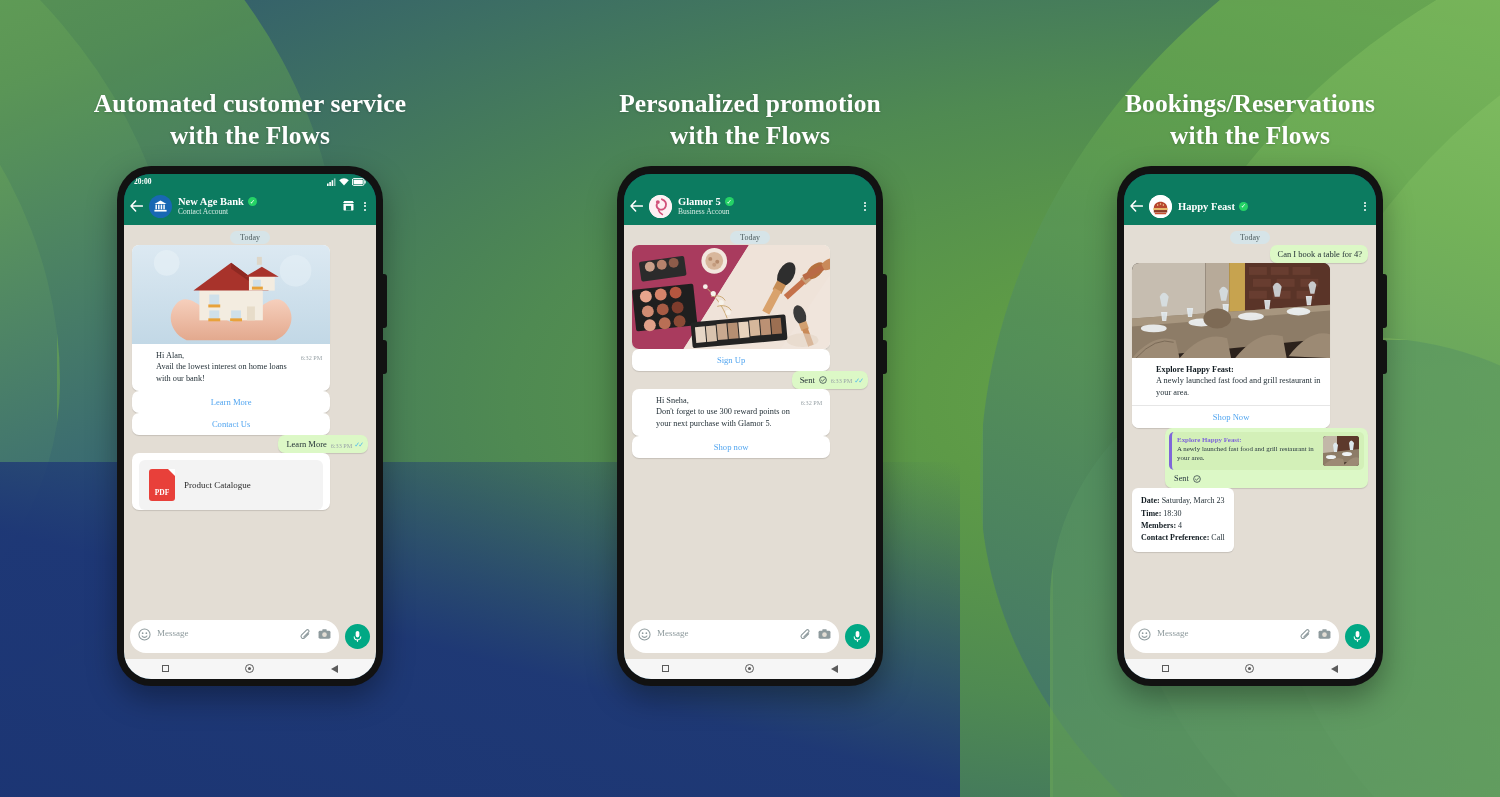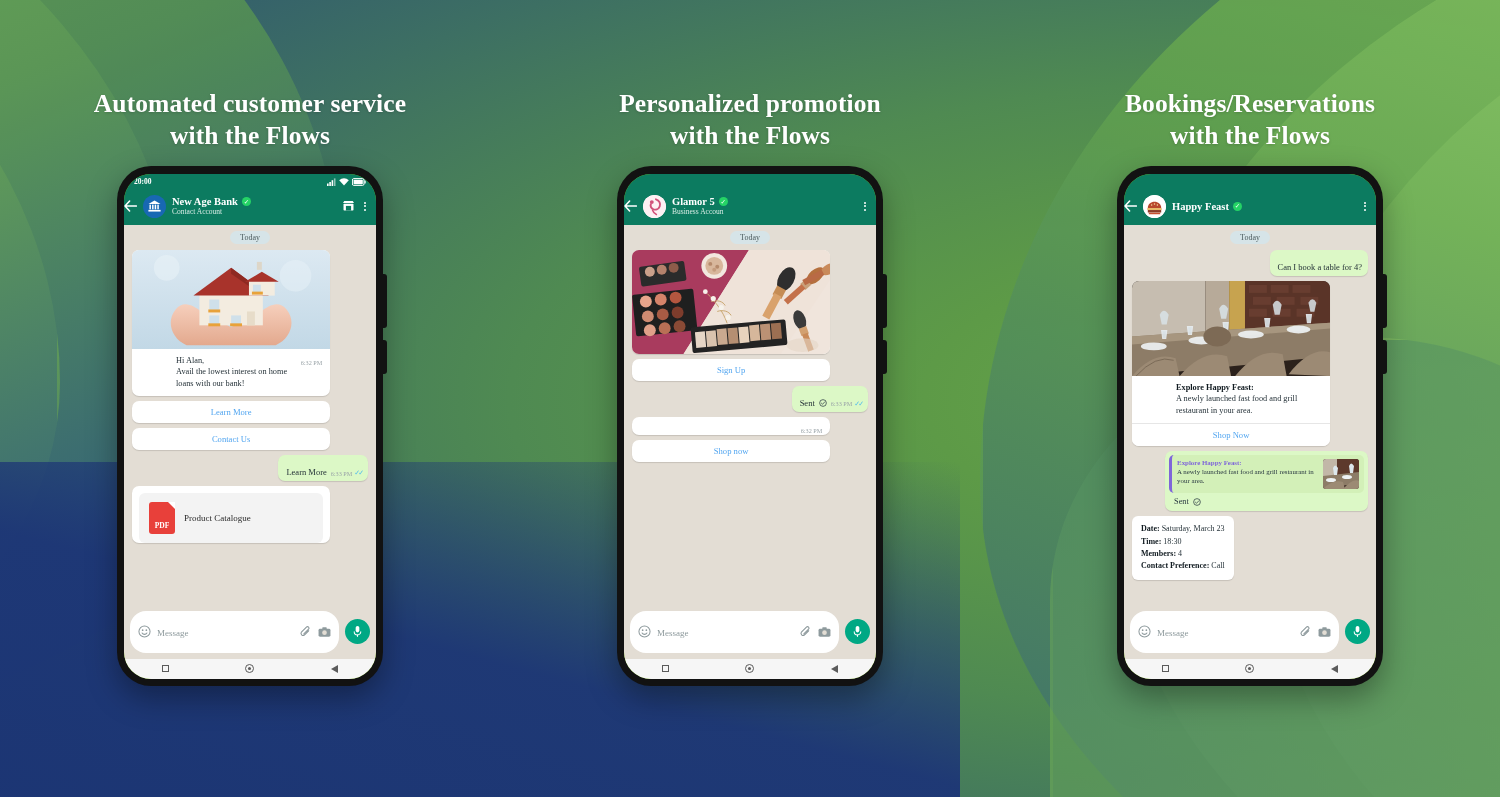--- a/index.html
+++ b/index.html
@@ -104,42 +104,42 @@
     padding: 8px 7px 7px 7px;
     box-shadow: 0 12px 30px rgba(0,0,0,.34);
   }
   .btn-side {
     position: absolute; right: -4px; top: 108px;
     width: 4px; height: 54px; background: #121212; border-radius: 0 3px 3px 0;
   }
   .btn-side.b2 { top: 174px; height: 34px; }
   .screen {
     width: 100%; height: 100%;
-    background: #84cc16;
+    background: #0c4a6e;
     border-radius: 27px;
     overflow: hidden;
     display: flex; flex-direction: column;
     position: relative;
   }
 
   
   .statusbar {
     height: 16px; background: #0c7b60;
     display: flex; align-items: center; justify-content: space-between;
     padding: 0 10px; color: #fff; font-size: 7.5px; font-weight: bold;
     flex: 0 0 auto;
   }
   .sb-right { display: flex; align-items: center; gap: 3px; }
   .sb-ico { display: block; }
 
   
   .chat-header {
     background: #0c7b60;
     display: flex; align-items: center;
-    padding: 5px 8px 7px 0;
+    padding: 5px 8px 7px 6px;
     gap: 6px; flex: 0 0 auto;
   }
   .hdr-back { color: #fff; font-size: 14px; line-height: 1; flex: 0 0 auto; }
   .avatar {
     width: 23px; height: 23px; border-radius: 50%;
     flex: 0 0 auto; overflow: hidden; position: relative;
     background: #fff; display: flex; align-items: center; justify-content: center;
   }
   .av-bank { background: #1868b3; }
   .hdr-names { flex: 1 1 auto; min-width: 0; }
@@ -153,21 +153,21 @@
   .hdr-sub { color: #d7ece5; font-size: 7.5px; white-space: nowrap; overflow: hidden; }
   .hdr-actions { display: flex; align-items: center; gap: 7px; flex: 0 0 auto; color: #fff; }
   .kebab { display: flex; flex-direction: column; gap: 1.6px; padding: 2px 2px; }
   .kebab i { width: 2px; height: 2px; background: #fff; border-radius: 50%; display: block; }
 
   
   .chat-body {
     flex: 1 1 auto; overflow: hidden;
     background: #e3ddd4;
     padding: 6px 8px 4px 8px;
-    display: flex; flex-direction: column; gap: 5px;
+    display: flex; flex-direction: column; 
   }
   .daypill {
     align-self: center;
     background: #d6e4e8; color: #4c5b5e;
     font-size: 8px; padding: 2px 10px; border-radius: 8px;
     margin-bottom: 1px;
   }
 
   .bub {
     background: #fff; border-radius: 7px;
@@ -198,21 +198,21 @@
   }
   .card-action {
     border-top: 1px solid #e6e6e6;
     color: #53a6f0; font-size: 8.6px; text-align: center;
     padding: 6px 4px; background: #fff;
   }
 
   .out-simple {
     align-self: flex-end; background: #dcf8c6;
     border-radius: 7px; box-shadow: 0 1px 1px rgba(0,0,0,.13);
-    padding: 12px 6px 4px 8px;
+    padding: 4px 6px 4px 8px;
     font-size: 8.5px; color: #1f2c33;
     display: inline-flex; align-items: flex-end; gap: 4px;
   }
   .out-simple .meta { float: none; margin: 0; }
 
   
   .pdf-card { padding: 7px 7px 0 7px; }
   .pdf-inner {
     background: #f3f3f3; border-radius: 6px;
     display: flex; align-items: center; gap: 9px;
@@ -260,33 +260,33 @@
   .detail-card {
     align-self: flex-start; background: #fff;
     border-radius: 6px; box-shadow: 0 1px 1px rgba(0,0,0,.13);
     padding: 7px 9px; font-size: 8px; color: #1f2c33; line-height: 1.55;
     max-width: 84%;
   }
   .detail-card b { color: #111b21; }
 
   
   .media-card { align-self: flex-start; width: 84%; }
-  .media-card .bub-txt { padding: 6px 8px 7px 24px; margin-left: 20px; }
+  .media-card .bub-txt { padding: 6px 8px 7px 24px; }
   .card-title { font-weight: bold; color: #111b21; }
 
   
   .inputbar {
     flex: 0 0 auto; background: #e3ddd4;
     padding: 5px 6px 6px 6px;
     display: flex; align-items: center; gap: 6px;
   }
   .input-pill {
     flex: 1 1 auto; background: #fff; border-radius: 16px;
-    height: 42px; display: flex; align-items: flex-end;
-    padding: 15px 8px; gap: 6px;
+    height: 33px; display: flex; align-items: flex-start;
+    padding: 8px 8px; gap: 6px;
   }
   .input-ph { flex: 1 1 auto; color: #8e9a9d; font-size: 9px; }
   .mic {
     width: 25px; height: 25px; border-radius: 50%;
     background: #00a884; flex: 0 0 auto;
     display: flex; align-items: center; justify-content: center;
   }
   .navbar {
     flex: 0 0 auto; background: #f6f6f6; height: 20px;
     display: flex; align-items: center; justify-content: space-around;
@@ -602,20 +602,22 @@
               </svg>
             <span class="meta">
               <span>6:33 PM</span>
               <span class="ticks">✓✓</span>
             </span>
           </div>
 
           <div class="bub in media-card">
             <div class="bub-txt">
               <span class="meta">6:32 PM</span>
+              <span style="white-space:pre-line">Hi Sneha,
+Don't forget to use 300 reward points on your next purchase with Glamor 5.</span>
             </div>
           </div>
 
           <div class="action-btn">Shop now</div>
         </div>
 
         <div class="inputbar">
           <div class="input-pill">
             <svg width="13" height="13" viewBox="0 0 14 14">
                 <circle cx="7" cy="7" r="6" fill="none" stroke="#8e9a9d" stroke-width="1.1"></circle>

